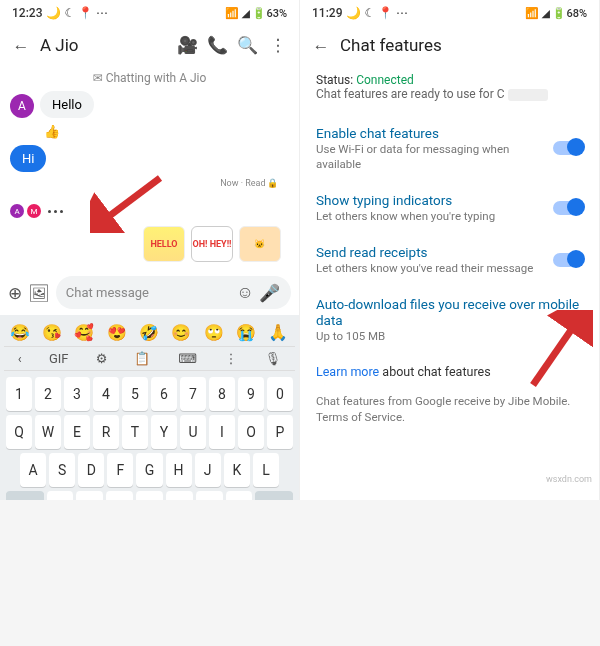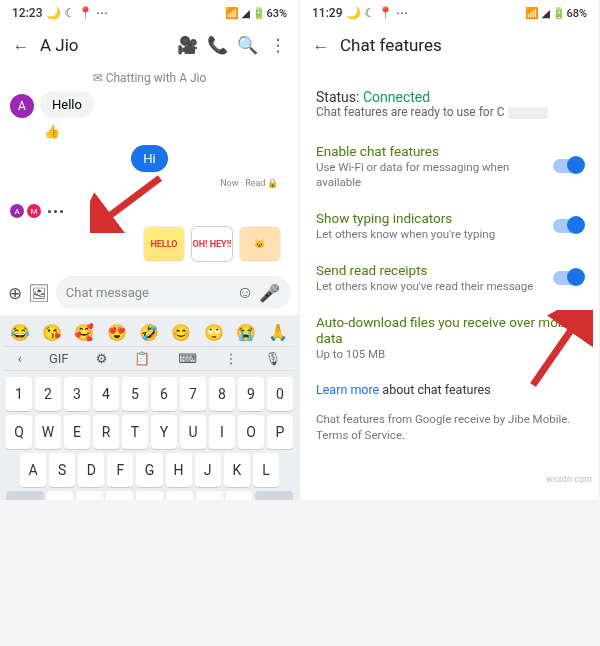--- a/index.html
+++ b/index.html
@@ -18,21 +18,21 @@
   .header .title { flex: 1; font-size: 17px; color: #222; }
   .header .ic { width: 22px; text-align: center; color: #555; font-size: 17px; }
 
   
   .chat-area { padding: 8px 10px; position: relative; min-height: 150px; }
   .system-msg { text-align: center; font-size: 12px; color: #888; }
   .msg-row { display: flex; align-items: flex-end; gap: 6px; margin: 6px 0; }
   .avatar { width: 24px; height: 24px; border-radius: 50%; background: #9c27b0; color: #fff; font-size: 12px; display: flex; align-items: center; justify-content: center; }
   .bubble-in { background: #f1f3f4; padding: 6px 12px; border-radius: 16px; font-size: 13px; }
   .reaction { margin-left: 34px; font-size: 13px; }
-  .msg-row.out { justify-content: center; }
+  .msg-row.out { justify-content: flex-start; }
   .bubble-out { background: #1a73e8; color: #fff; padding: 6px 12px; border-radius: 16px; font-size: 13px; }
   .meta { font-size: 9px; color: #888; text-align: right; padding-right: 10px; margin-top: 2px; }
   .typing-row { display: flex; align-items: center; gap: 3px; margin-top: 16px; }
   .mini-avatar { width: 14px; height: 14px; border-radius: 50%; font-size: 8px; display: flex; align-items: center; justify-content: center; color: #fff; }
   .mini-a { background: #9c27b0; }
   .mini-m { background: #e91e63; }
   .dots { display: flex; gap: 3px; margin-left: 4px; }
   .dots span { width: 3px; height: 3px; background: #444; border-radius: 50%; }
   .sticker-row { display: flex; gap: 6px; justify-content: flex-end; margin-top: 8px; padding-right: 8px; }
   .sticker { width: 42px; height: 36px; border-radius: 6px; border: 1px solid #eee; display: flex; align-items: center; justify-content: center; font-size: 9px; font-weight: bold; }
@@ -55,26 +55,26 @@
   .key { background: #fff; border-radius: 4px; flex: 1; height: 34px; display: flex; flex-direction: column; align-items: center; justify-content: center; font-size: 14px; color: #333; box-shadow: 0 1px 0 rgba(0,0,0,0.15); position: relative; }
   .key.wide { flex: 1.4; background: #cfd8dc; }
   .key.enter { background: #1a73e8; color: #fff; flex: 1.4; font-size: 16px; }
   .key.space { flex: 4; font-size: 10px; }
   .num-row { display: flex; gap: 3px; margin: 4px 0; }
   .num-row .key { background: #fff; }
 
   
   .settings-body { padding: 10px 16px; font-size: 13px; color: #333; }
   .status-block { margin-bottom: 14px; }
-  .status-label { font-size: 14px; margin-top: 16px; }
+  .status-label { font-size: 12px; }
   .connected { color: #0f9d58; }
   .status-desc { color: #666; font-size: 12px; }
   .setting-row { display: flex; align-items: center; padding: 10px 0; gap: 10px; }
   .setting-text { flex: 1; }
-  .setting-title { font-size: 13.5px; color: #4d7c0f; }
+  .setting-title { font-size: 13.5px; color: #0369a1; }
   .setting-desc { font-size: 11.5px; color: #777; margin-top: 1px; line-height: 1.3; }
   .toggle { width: 30px; height: 14px; border-radius: 10px; background: #a6c8ff; position: relative; }
   .toggle::after { content: ''; position: absolute; right: -2px; top: -3px; width: 18px; height: 18px; border-radius: 50%; background: #1a73e8; }
   .link { color: #1a73e8; }
   .footer-text { font-size: 11.5px; color: #777; margin-top: 14px; line-height: 1.4; }
 
   
   .arrow { position: absolute; z-index: 10; pointer-events: none; }
   .arrow svg { display: block; }
   .watermark { position: absolute; bottom: 16px; right: 8px; font-size: 9px; color: #bbb; }

